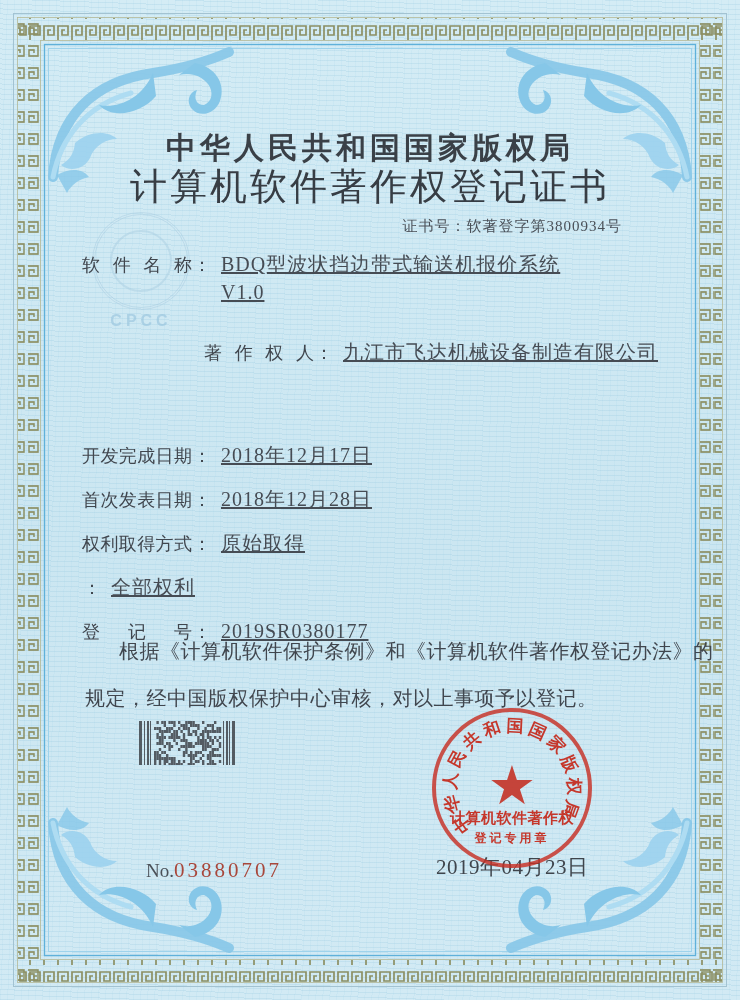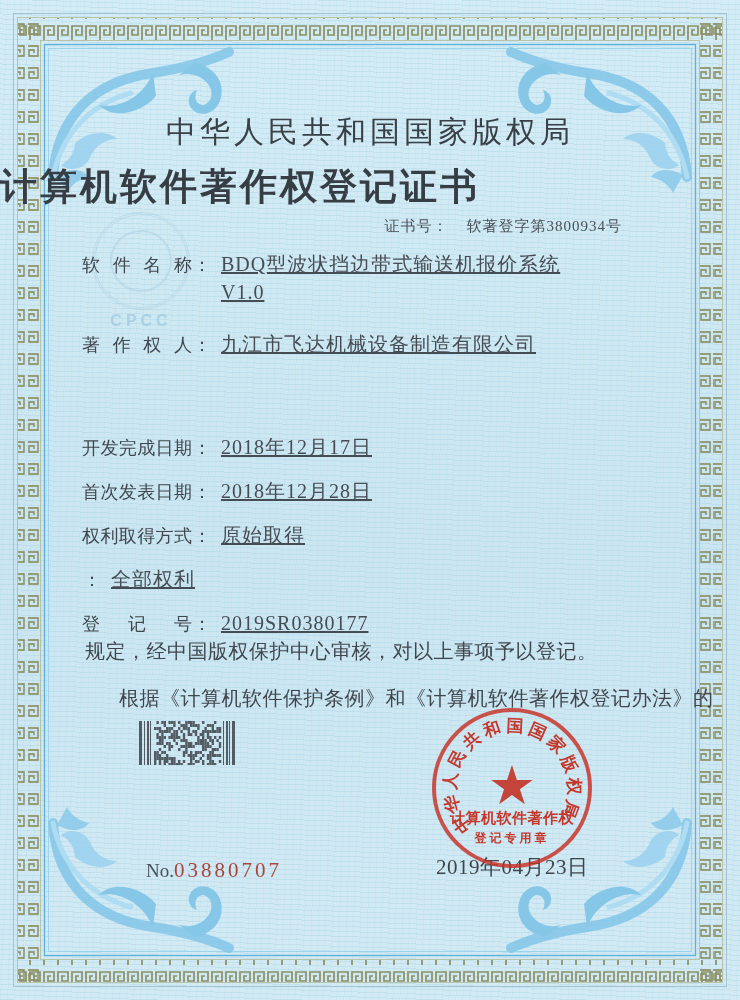--- a/index.html
+++ b/index.html
@@ -8,38 +8,38 @@
     font-family:"Liberation Serif","DejaVu Serif",serif;color:#3d434b;
     background-color:#cfe9f3;
     background-image:
       repeating-linear-gradient(2deg, rgba(137,193,219,.22) 0 1px, rgba(255,255,255,0) 1px 5px),
       repeating-linear-gradient(92deg, rgba(160,210,232,.15) 0 1px, rgba(255,255,255,0) 1px 7px),
       linear-gradient(180deg,#d4ecf5 0%,#cbe6f1 55%,#d2eaf4 100%);
   }
   .frame-svg{position:absolute;inset:0;z-index:1;pointer-events:none;}
   .content{position:absolute;inset:0;z-index:2;}
 
-  .authority{position:absolute;top:112px;left:0;right:0;margin:0;text-align:center;
-    font-size:30px;font-weight:normal;letter-spacing:4px;color:#3a4047;}
-  .cert-title{position:absolute;top:162px;left:0;right:0;margin:0;text-align:left;
-    font-size:37px;font-weight:bold;letter-spacing:3px;color:#373d44;}
+  .authority{position:absolute;top:112px;left:0;right:0;margin:16px;text-align:center;
+    font-size:30px;font-weight:bold;letter-spacing:4px;color:#3a4047;}
+  .cert-title{position:absolute;top:162px;left:0;right:0;margin:0;text-align:center;
+    font-size:37px;font-weight:normal;letter-spacing:3px;color:#373d44;}
   .certno{position:absolute;top:217px;right:118px;font-size:15px;color:#4a5058;letter-spacing:1px;}
-  .certno .val{margin-left:18px;text-align:center;}
+  .certno .val{text-align:center;}
 
   .watermark{position:absolute;left:86px;top:212px;width:110px;z-index:0;opacity:.85;}
   .wm-circle{width:92px;height:92px;margin:0 auto;border:3px double rgba(168,204,224,.6);border-radius:50%;
     display:flex;align-items:center;justify-content:center;}
   .wm-inner{width:58px;height:58px;border:2px solid rgba(168,204,224,.55);border-radius:50%;}
   .wm-text{margin-top:2px;text-align:center;font-family:"Liberation Sans","DejaVu Sans",sans-serif;
     font-weight:bold;font-size:16px;letter-spacing:4px;color:rgba(152,196,221,.75);}
 
   .fields{position:absolute;left:82px;top:250px;width:576px;font-size:20px;}
   .field-row{display:flex;align-items:flex-start;line-height:28px;}
   .field-row + .field-row{margin-top:15px;}
-  .field-row:nth-child(2){margin-top:24px;}
+  .field-row:nth-child(2){margin-top:32px;justify-content:flex-end;}
   .field-row:nth-child(3){margin-top:74px;}
   .f-label{flex:none;width:110px;font-size:18px;text-align:justify;text-align-last:justify;
     color:#40464e;padding-top:1px;}
   .f-colon{flex:none;font-size:18px;margin-left:1px;padding-top:1px;color:#40464e;}
   .f-value{margin-left:10px;white-space:pre-line;letter-spacing:1px;color:#464c54;text-decoration:underline;}
 
   .statement{position:absolute;left:85px;top:628px;width:566px;font-size:20px;color:#40464e;}
   .st-line{line-height:47px;white-space:nowrap;letter-spacing:.5px;}
   .st-line.indent{text-indent:34px;}
 
@@ -146,22 +146,22 @@
           <div class="f-value">全部权利</div>
         </div>
         <div class="field-row">
           <span class="f-label">登记号</span>
           <span class="f-colon">：</span>
           <div class="f-value">2019SR0380177</div>
         </div>
       </div>
 
     <div class="statement" id="statement">
+        <div class="st-line indent">根据《计算机软件保护条例》和《计算机软件著作权登记办法》的</div>
         <div class="st-line">规定，经中国版权保护中心审核，对以上事项予以登记。</div>
-        <div class="st-line indent">根据《计算机软件保护条例》和《计算机软件著作权登记办法》的</div>
       </div>
 
     <div class="barcode">
       <svg id="bcsvg" width="96" height="44" viewBox="0 0 96 44">
           <rect x="0" y="0" width="3" height="44" fill="#3f444b"></rect>
           <rect x="5" y="0" width="1" height="44" fill="#3f444b"></rect>
           <rect x="8" y="0" width="2" height="44" fill="#3f444b"></rect>
           <rect x="11" y="0" width="1" height="44" fill="#3f444b"></rect>
           <rect x="84" y="0" width="1" height="44" fill="#3f444b"></rect>
           <rect x="87" y="0" width="2" height="44" fill="#3f444b"></rect>

